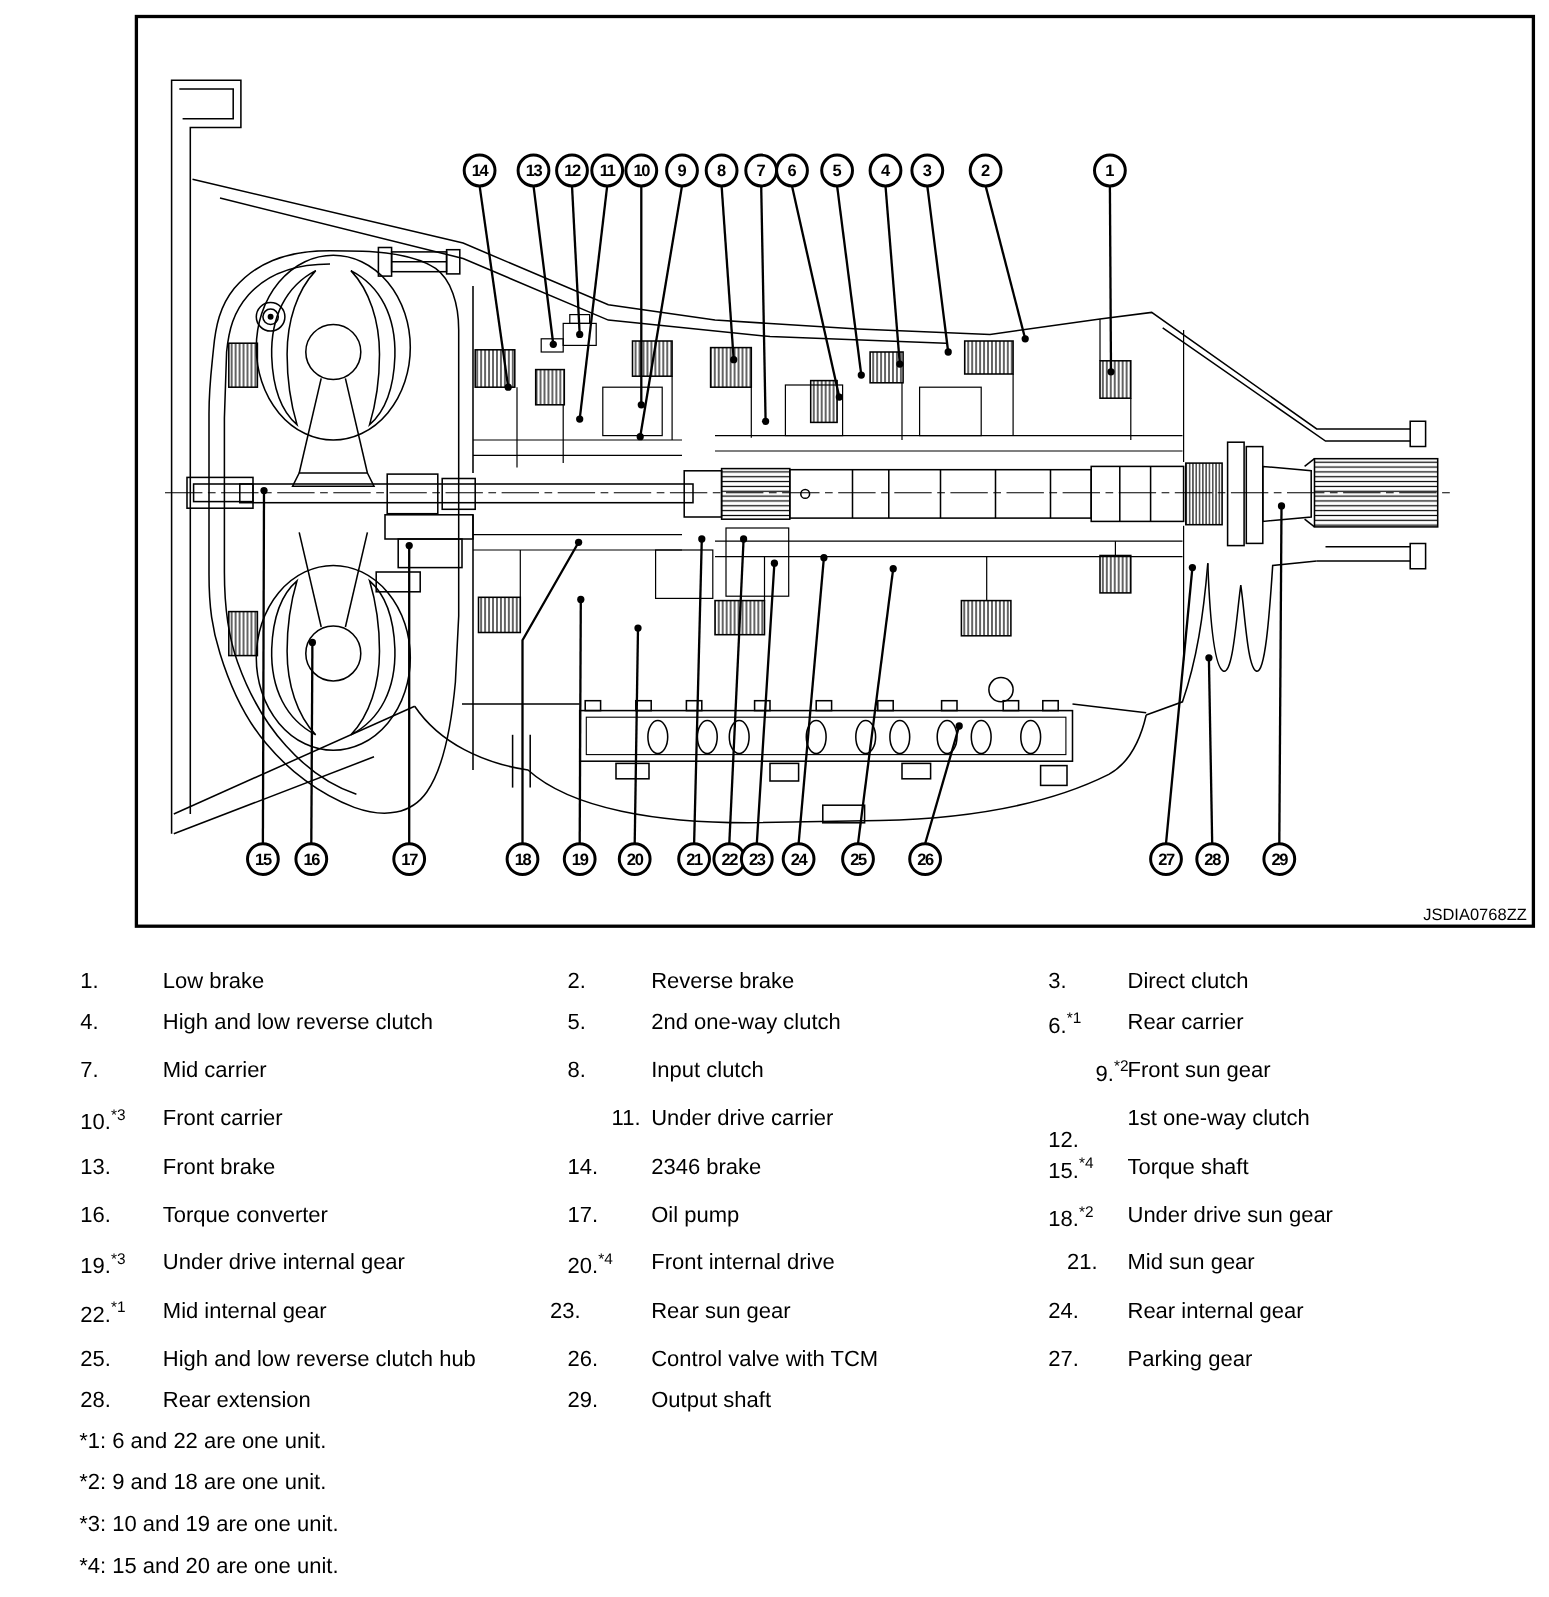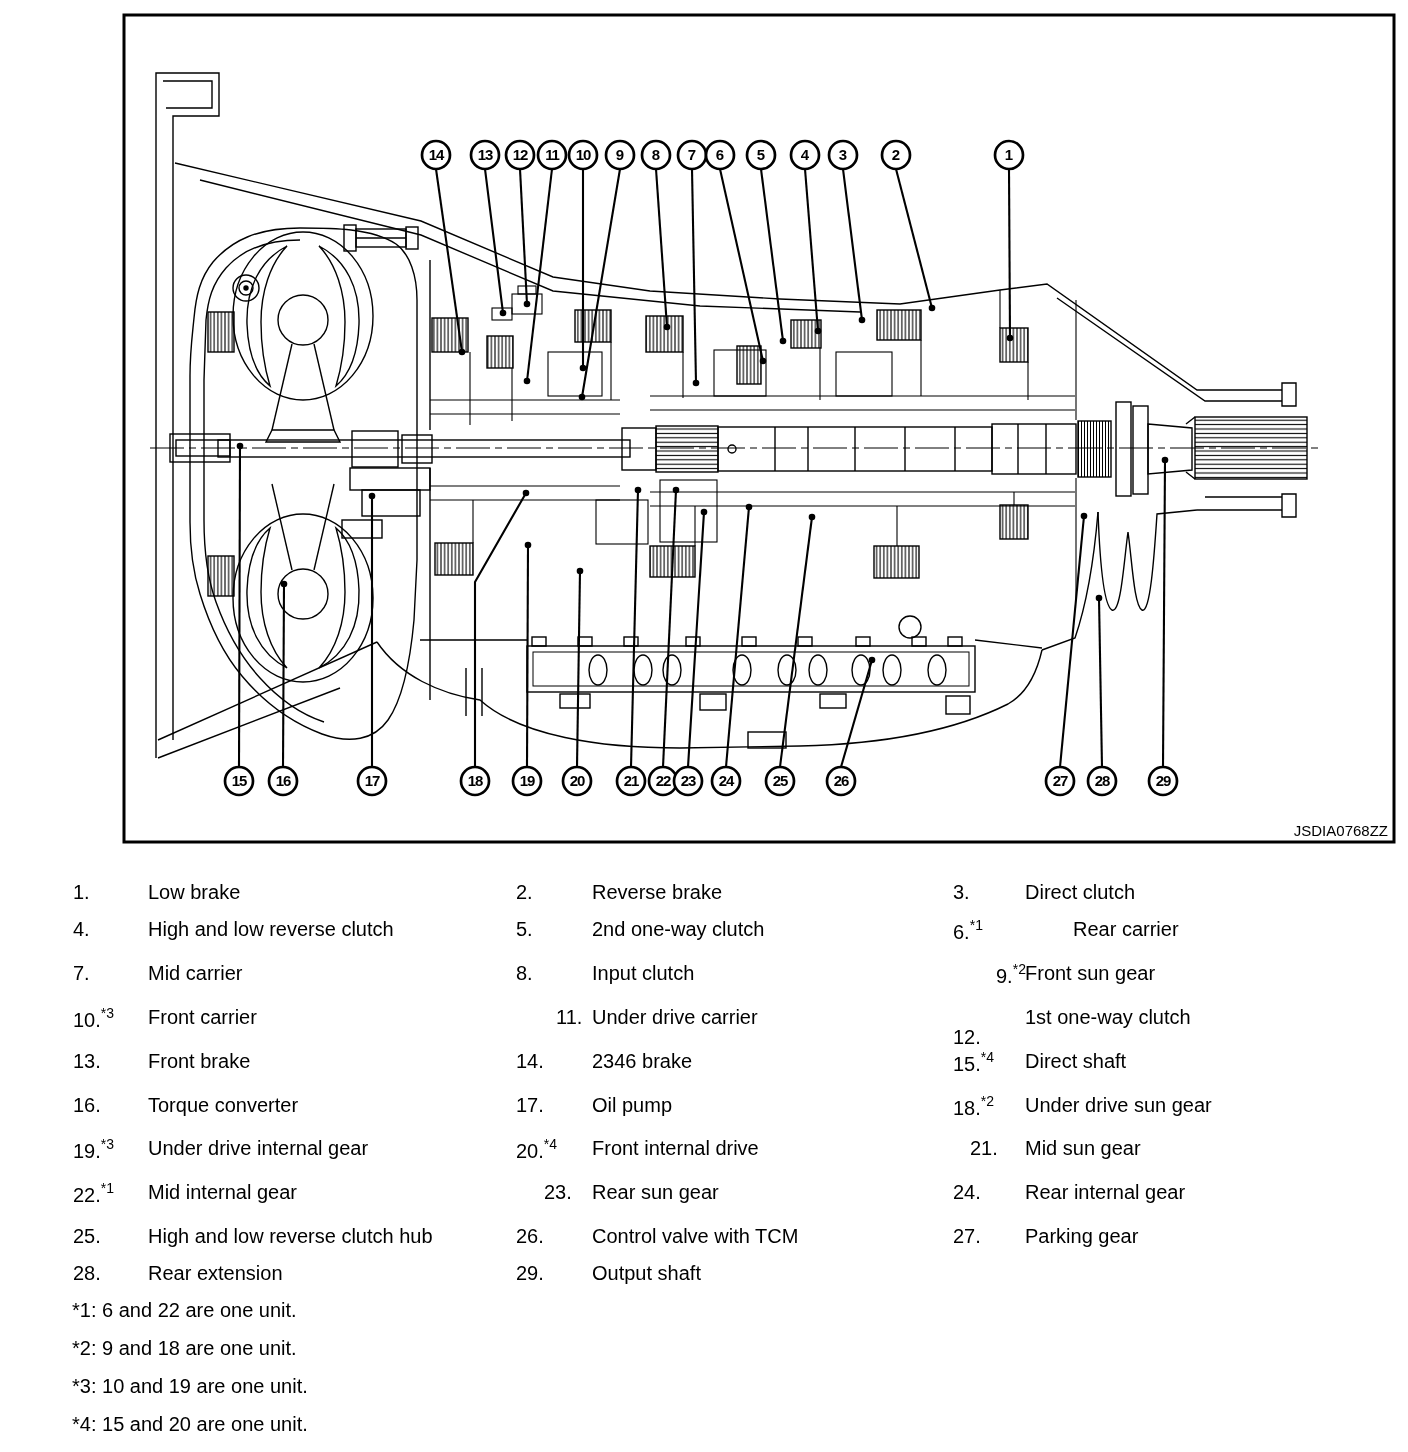--- a/index.html
+++ b/index.html
@@ -406,21 +406,21 @@
         <span class="cell-label" style="left: 592px;">Reverse brake</span>
         <span class="cell-num" style="left: 953px;">3.</span>
         <span class="cell-label" style="left: 1025px;">Direct clutch</span>
       </div>
       <div class="legend-row" style="top: 918px;">
         <span class="cell-num" style="left: 73px;">4.</span>
         <span class="cell-label" style="left: 148px;">High and low reverse clutch</span>
         <span class="cell-num" style="left: 516px;">5.</span>
         <span class="cell-label" style="left: 592px;">2nd one-way clutch</span>
         <span class="cell-num" style="left: 953px;">6.<sup>*1</sup></span>
-        <span class="cell-label" style="left: 1025px; margin-left: 48px;">Rear carrier</span>
+        <span class="cell-label" style="left: 1025px;">Rear carrier</span>
       </div>
       <div class="legend-row" style="top: 962px;">
         <span class="cell-num" style="left: 73px;">7.</span>
         <span class="cell-label" style="left: 148px;">Mid carrier</span>
         <span class="cell-num" style="left: 516px;">8.</span>
         <span class="cell-label" style="left: 592px;">Input clutch</span>
         <span class="cell-num" style="left: 953px; margin-left: 43px;">9.<sup>*2</sup></span>
         <span class="cell-label" style="left: 1025px;">Front sun gear</span>
       </div>
       <div class="legend-row" style="top: 1006px;">
@@ -430,42 +430,42 @@
         <span class="cell-label" style="left: 592px;">Under drive carrier</span>
         <span class="cell-num" style="left: 953px; margin-top: 20px;">12.</span>
         <span class="cell-label" style="left: 1025px;">1st one-way clutch</span>
       </div>
       <div class="legend-row" style="top: 1050px;">
         <span class="cell-num" style="left: 73px;">13.</span>
         <span class="cell-label" style="left: 148px;">Front brake</span>
         <span class="cell-num" style="left: 516px;">14.</span>
         <span class="cell-label" style="left: 592px;">2346 brake</span>
         <span class="cell-num" style="left: 953px;">15.<sup>*4</sup></span>
-        <span class="cell-label" style="left: 1025px;">Direct shaft</span>
+        <span class="cell-label" style="left: 1025px;">Torque shaft</span>
       </div>
       <div class="legend-row" style="top: 1094px;">
         <span class="cell-num" style="left: 73px;">16.</span>
         <span class="cell-label" style="left: 148px;">Torque converter</span>
         <span class="cell-num" style="left: 516px;">17.</span>
         <span class="cell-label" style="left: 592px;">Oil pump</span>
         <span class="cell-num" style="left: 953px;">18.<sup>*2</sup></span>
         <span class="cell-label" style="left: 1025px;">Under drive sun gear</span>
       </div>
       <div class="legend-row" style="top: 1137px;">
         <span class="cell-num" style="left: 73px;">19.<sup>*3</sup></span>
         <span class="cell-label" style="left: 148px;">Under drive internal gear</span>
         <span class="cell-num" style="left: 516px;">20.<sup>*4</sup></span>
         <span class="cell-label" style="left: 592px;">Front internal drive</span>
         <span class="cell-num" style="left: 953px; margin-left: 17px;">21.</span>
         <span class="cell-label" style="left: 1025px;">Mid sun gear</span>
       </div>
       <div class="legend-row" style="top: 1181px;">
         <span class="cell-num" style="left: 73px;">22.<sup>*1</sup></span>
         <span class="cell-label" style="left: 148px;">Mid internal gear</span>
-        <span class="cell-num" style="left: 544px;">23.</span>
+        <span class="cell-num" style="left: 500px;">23.</span>
         <span class="cell-label" style="left: 592px;">Rear sun gear</span>
         <span class="cell-num" style="left: 953px;">24.</span>
         <span class="cell-label" style="left: 1025px;">Rear internal gear</span>
       </div>
       <div class="legend-row" style="top: 1225px;">
         <span class="cell-num" style="left: 73px;">25.</span>
         <span class="cell-label" style="left: 148px;">High and low reverse clutch hub</span>
         <span class="cell-num" style="left: 516px;">26.</span>
         <span class="cell-label" style="left: 592px;">Control valve with TCM</span>
         <span class="cell-num" style="left: 953px;">27.</span>

